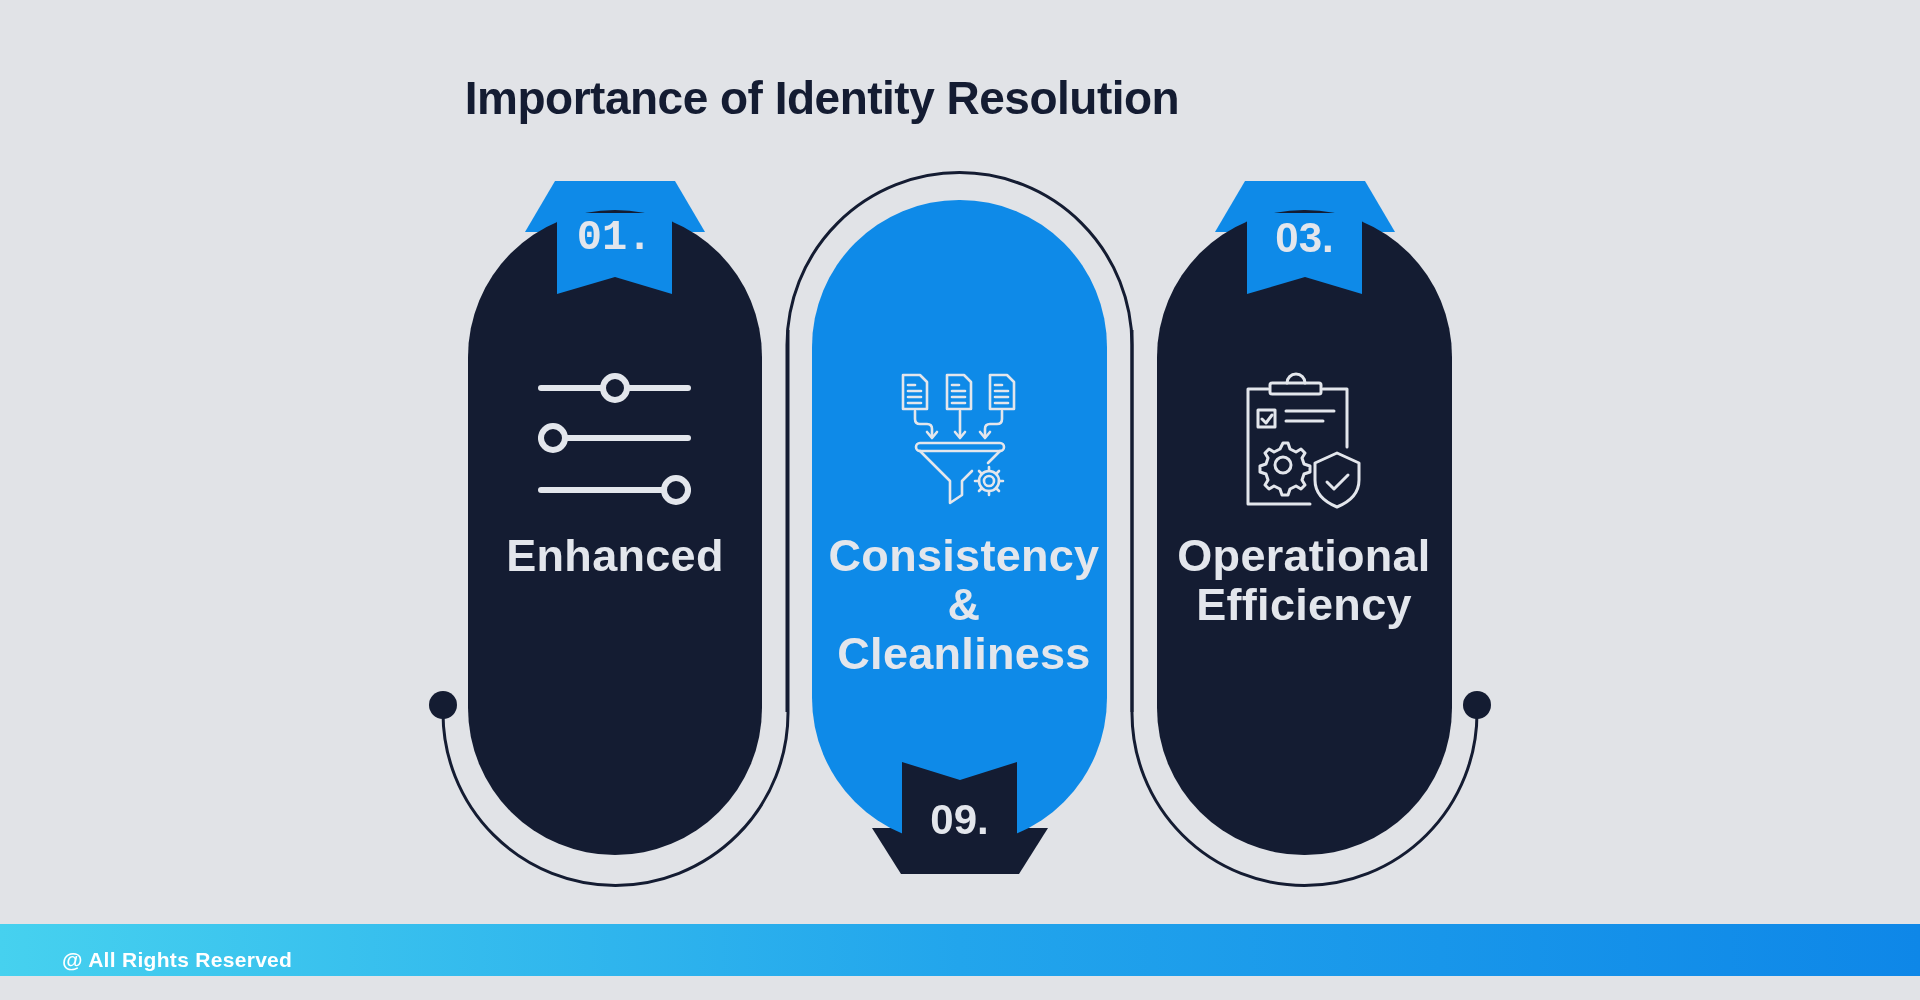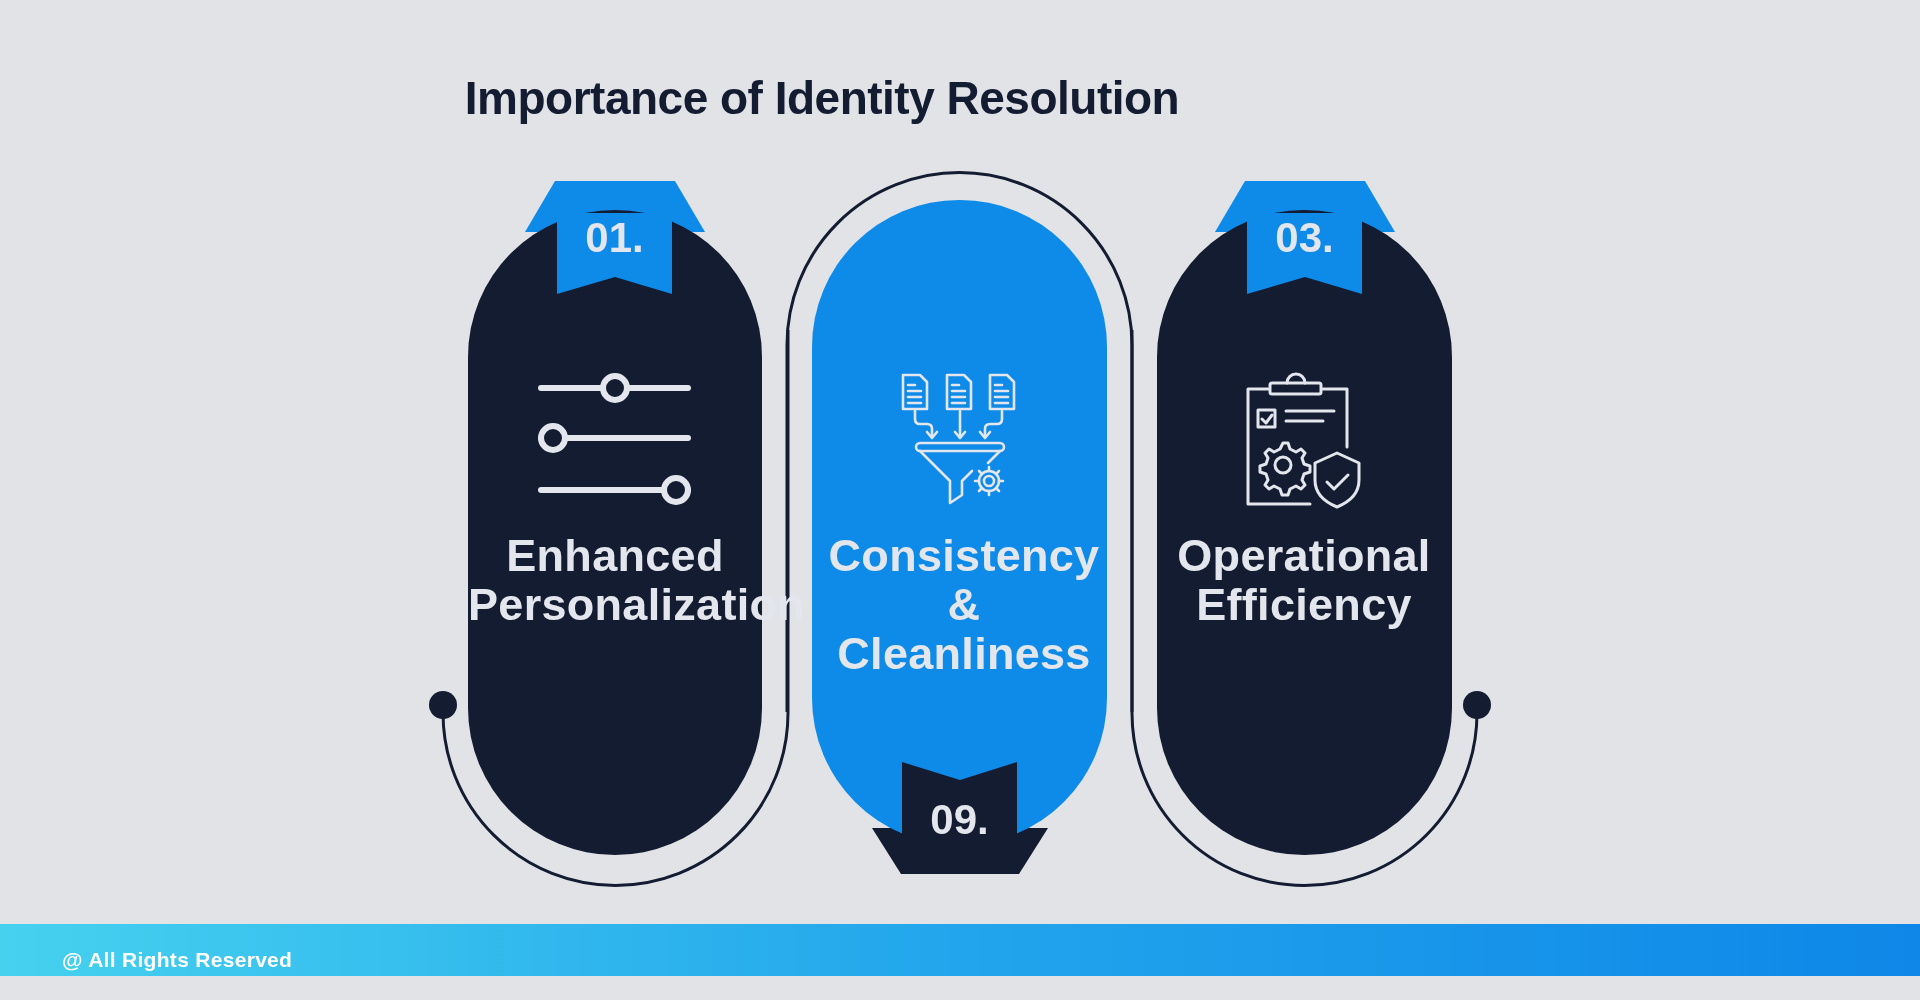--- a/index.html
+++ b/index.html
@@ -132,27 +132,26 @@
       <line x1="1286" y1="411" x2="1334" y2="411"></line>
       <line x1="1286" y1="421" x2="1323" y2="421"></line>
       <circle cx="1283" cy="465" r="8"></circle>
       <path d="M1283 443 l5 0 l2 6 l6 3 l5 -3 l4 4 l-3 5 l2 6 l6 2 v6 l-6 2 l-2 6 l3 5 l-4 4 l-5 -3 l-6 3 l-2 6 h-6 l-2 -6 l-6 -3 l-5 3 l-4 -4 l3 -5 l-2 -6 l-6 -2 v-6 l6 -2 l2 -6 l-3 -5 l4 -4 l5 3 l6 -3 z"></path>
       <path d="M1337 453 l22 10 v17 q0 18 -22 27 q-22 -9 -22 -27 v-17 z"></path>
       <path d="M1327 482 l7 7 l14 -14"></path>
     </g>
   </g>
 </svg>
 
-<div class="ribbon-num" style="left:557px; top:213px;">01.</div>
+<div class="ribbon-num" style="left:557px; top:213px;font-family:Liberation Mono, monospace;">01.</div>
 <div class="ribbon-num" style="left:902px; top:795px;">09.</div>
 <div class="ribbon-num" style="left:1247px; top:213px;">03.</div>
 
 <div class="pill-label" style="left:468px; top:531px;">
   <div>Enhanced</div>
-  <div>Personalization</div>
 </div>
 <div class="pill-label" style="left:812px; top:531px;padding-left:10px;">
   <div>Consistency &amp;</div>
   <div>Cleanliness</div>
 </div>
 <div class="pill-label" style="left:1157px; top:531px;">
   <div>Operational</div>
   <div>Efficiency</div>
 </div>
 

